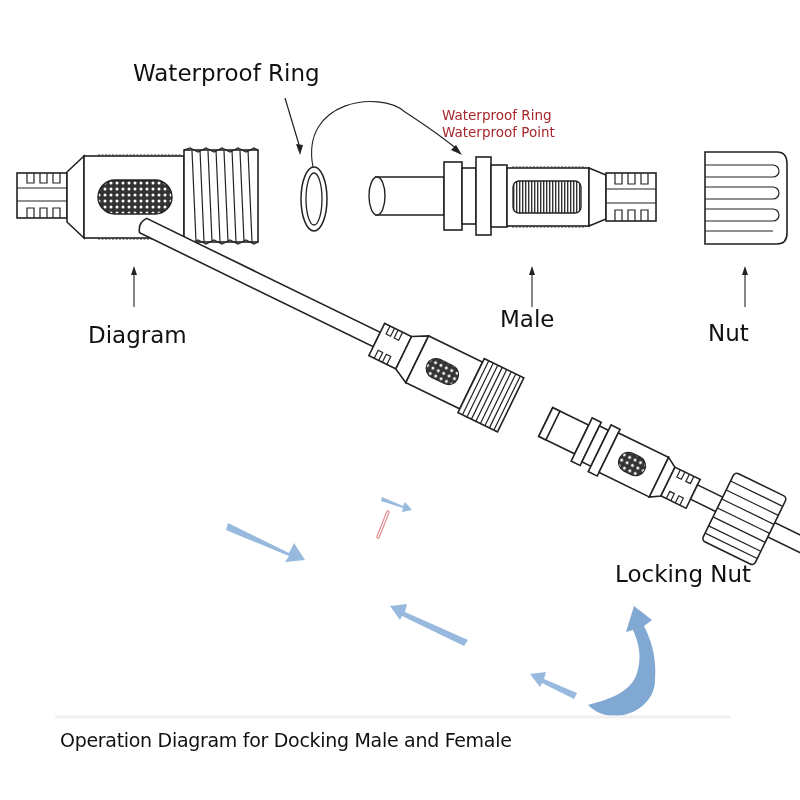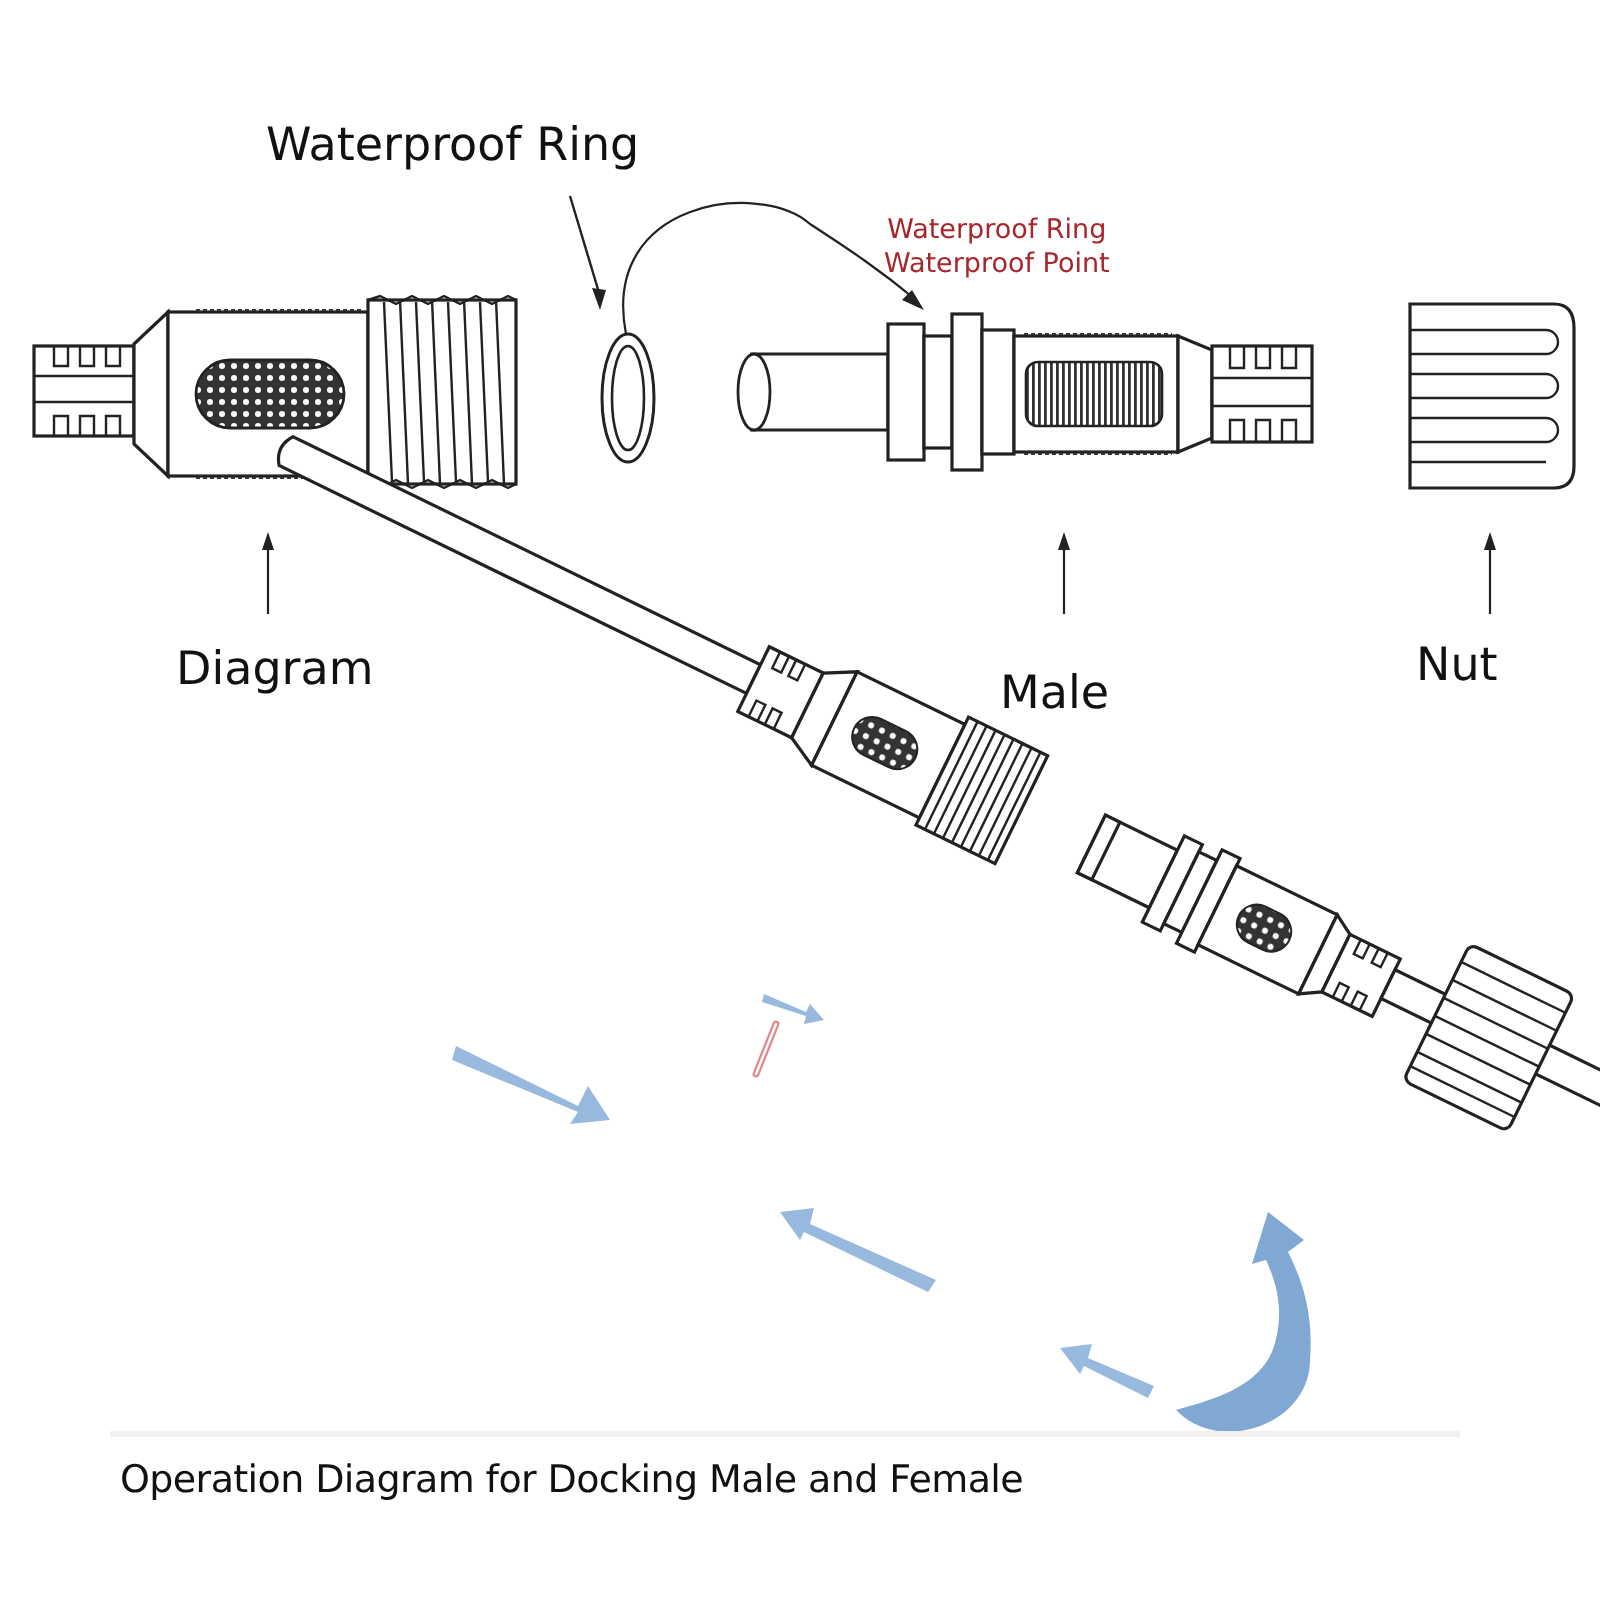--- a/index.html
+++ b/index.html
@@ -1,18 +1,18 @@
 <!DOCTYPE html>
 <html><head>
 <meta charset="utf-8">
 <style>
   html, body { margin: 0; padding: 0; background: #ffffff; }
   body { width: 800px; height: 800px; position: relative; overflow: hidden; font-family: "DejaVu Sans", "Liberation Sans", sans-serif; }
   #stage { position: absolute; left: 0; top: 0; width: 800px; height: 800px; }
-  .lbl { position: absolute; color: #111111; white-space: nowrap; text-align: center; }
+  .lbl { position: absolute; color: #111111; white-space: nowrap; }
   .lbl-big { font-size: 23px; }
   .lbl-red { font-size: 13.5px; line-height: 17px; color: #a8262b; }
   .caption { font-size: 19px; letter-spacing: -0.3px; }
   svg { position: absolute; left: 0; top: 0; }
   .ln { stroke: #222; stroke-width: 1.6; fill: #fff; }
   .ln2 { stroke: #222; stroke-width: 1.2; fill: none; }
   .thin { stroke: #333; stroke-width: 1; fill: none; }
 </style>
 </head>
 <body>
@@ -163,18 +163,19 @@
   </svg>
 
   <div class="lbl lbl-big" style="left:133px; top:60px;">Waterproof Ring</div>
 
   <div class="lbl lbl-red" style="left:442px; top:107px;">
     <div>Waterproof Ring</div>
     <div>Waterproof Point</div>
   </div>
 
   <div class="lbl lbl-big" style="left:88px; top:322px;">Diagram</div>
-  <div class="lbl lbl-big" style="left:500px; top:334px;">Male</div>
+  <div class="lbl lbl-big" style="left:500px; top:306px;">Male</div>
   <div class="lbl lbl-big" style="left:708px; top:320px;">Nut</div>
 
+  <div class="lbl lbl-big" style="left:615px; top:561px;">Locking Nut</div>
 
   <div class="lbl caption" style="left:60px; top:729px;">Operation Diagram for Docking Male and Female</div>
 </div>
 
 </body></html>

